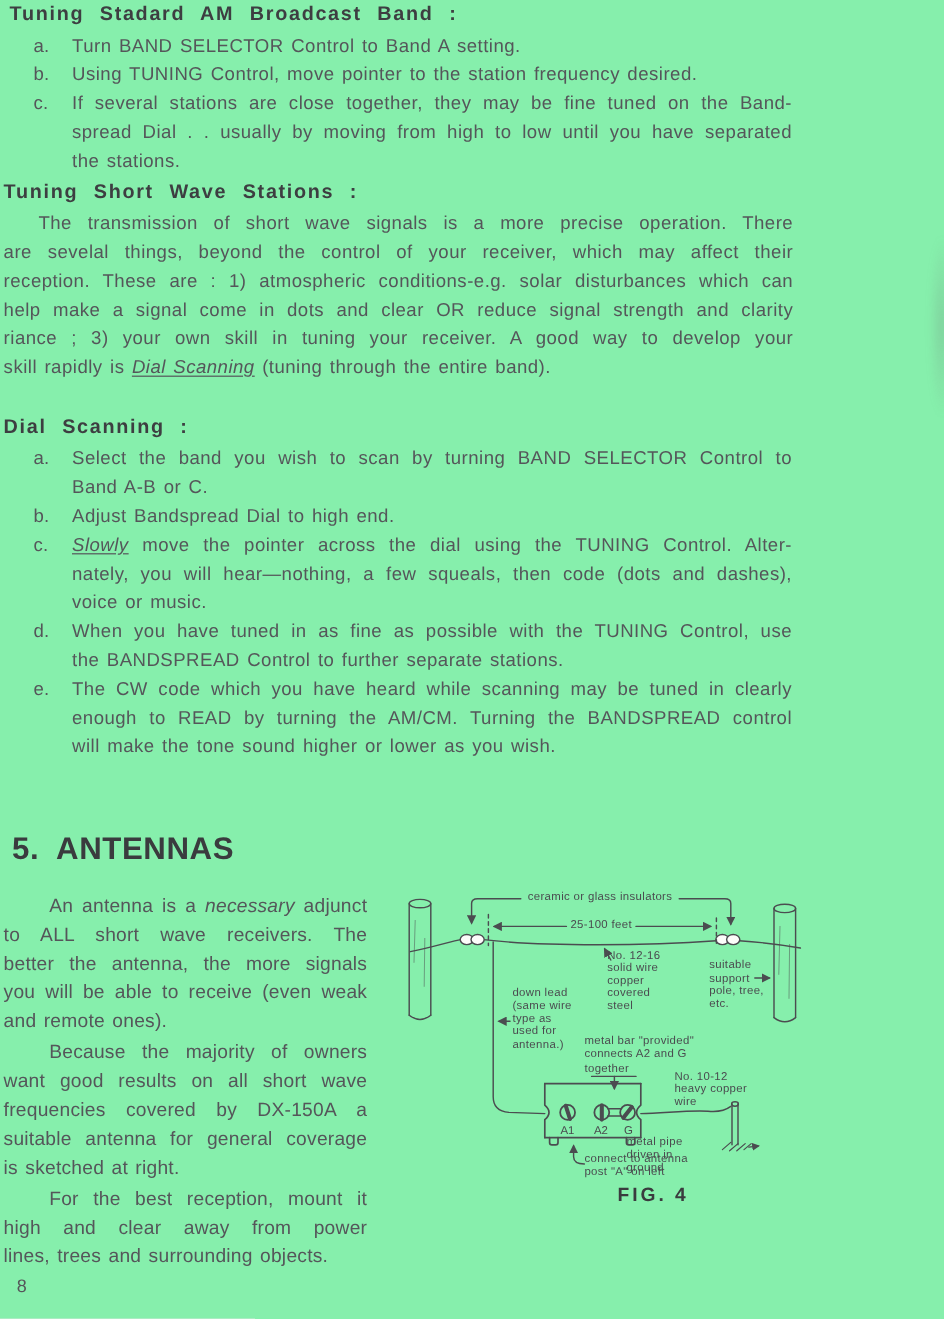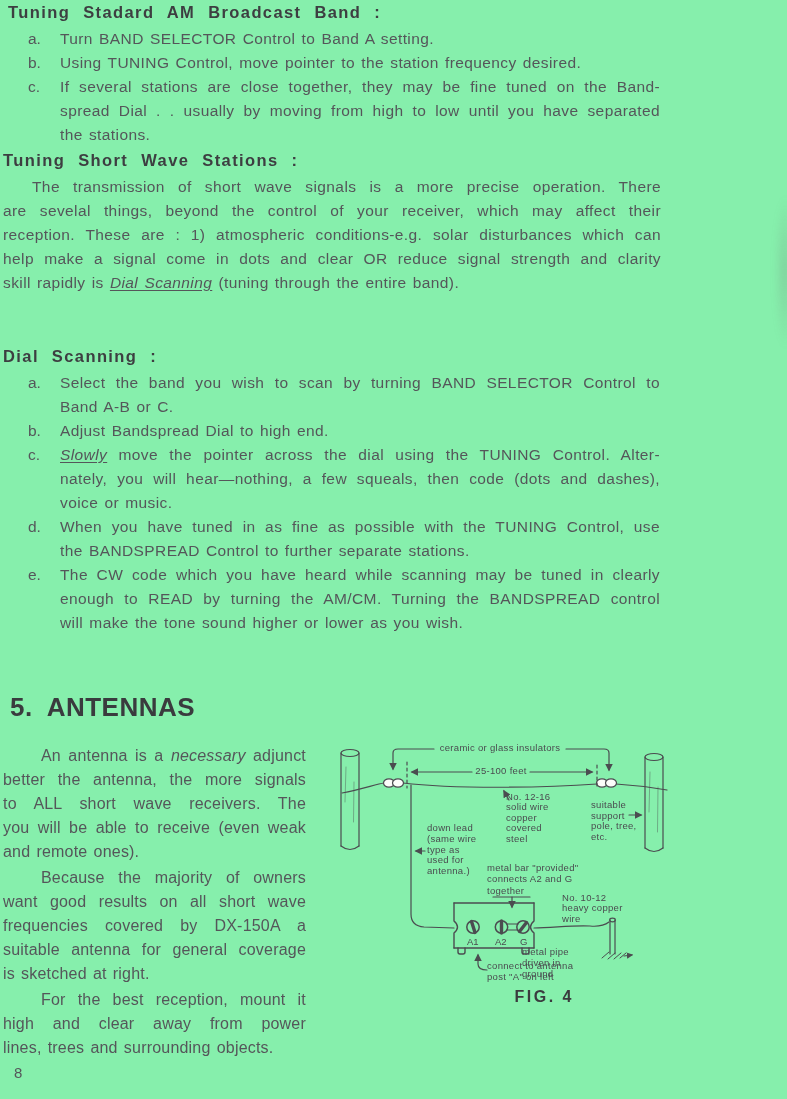--- a/index.html
+++ b/index.html
@@ -82,20 +82,21 @@
     </div>
   </div>
 
   <div class="sec" style="top:151px">
     <h2 class="h" style="left:3px;top:0">Tuning Short Wave Stations :</h2>
     <div class="para just">
         <div class="ln">The transmission of short wave signals is a more precise operation. There</div>
         <div class="ln">are sevelal things, beyond the control of your receiver, which may affect their</div>
         <div class="ln">reception. These are : 1) atmospheric conditions-e.g. solar disturbances which can</div>
         <div class="ln">help make a signal come in dots and clear OR reduce signal strength and clarity</div>
+        <div class="ln">riance ; 3) your own skill in tuning your receiver. A good way to develop your</div>
         <div class="ln last">skill rapidly is <span class="iu">Dial Scanning</span> (tuning through the entire band).</div>
       </div>
   </div>
 
   <div class="sec" style="top:347px">
     <h2 class="h" style="left:3px;top:0">Dial Scanning :</h2>
     <div class="item" style="top:24px">
       <span class="lbl">a.</span>
       <div class="lines just">
           <div class="ln">Select the band you wish to scan by turning BAND SELECTOR Control to</div>
@@ -130,22 +131,22 @@
           <div class="ln">enough to READ by turning the AM/CM. Turning the BANDSPREAD control</div>
           <div class="ln last">will make the tone sound higher or lower as you wish.</div>
         </div>
     </div>
   </div>
 
   <div class="sec" style="top:692px">
     <h1 class="big-h"><span class="num">5.</span><span>ANTENNAS</span></h1>
     <div class="colp just" style="top:52px">
         <div class="ln">An antenna is a <em>necessary</em> adjunct</div>
+        <div class="ln">to ALL short wave receivers. The</div>
         <div class="ln">better the antenna, the more signals</div>
-        <div class="ln">to ALL short wave receivers. The</div>
         <div class="ln">you will be able to receive (even weak</div>
         <div class="ln last">and remote ones).</div>
       </div>
     <div class="colp just" style="top:174px">
         <div class="ln">Because the majority of owners</div>
         <div class="ln">want good results on all short wave</div>
         <div class="ln">frequencies covered by DX-150A a</div>
         <div class="ln">suitable antenna for general coverage</div>
         <div class="ln last">is sketched at right.</div>
       </div>

